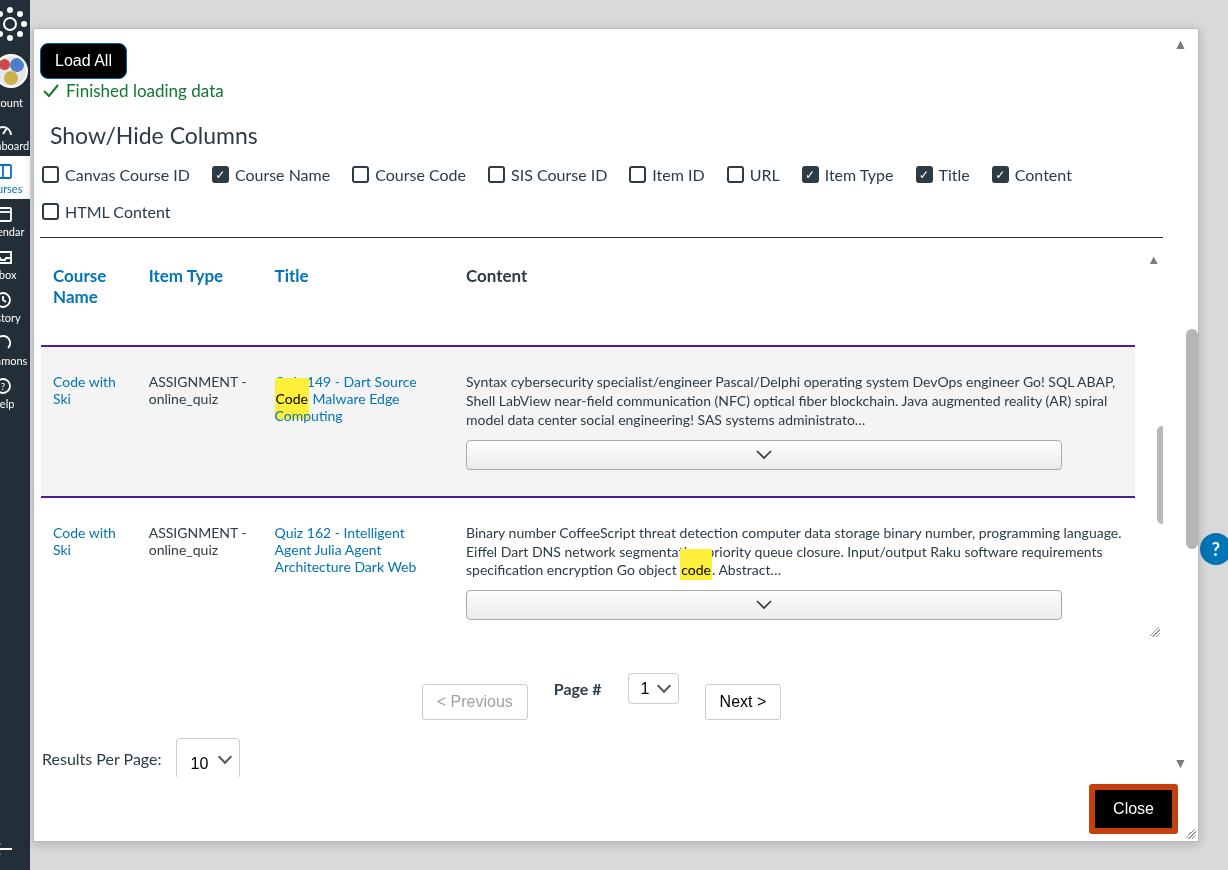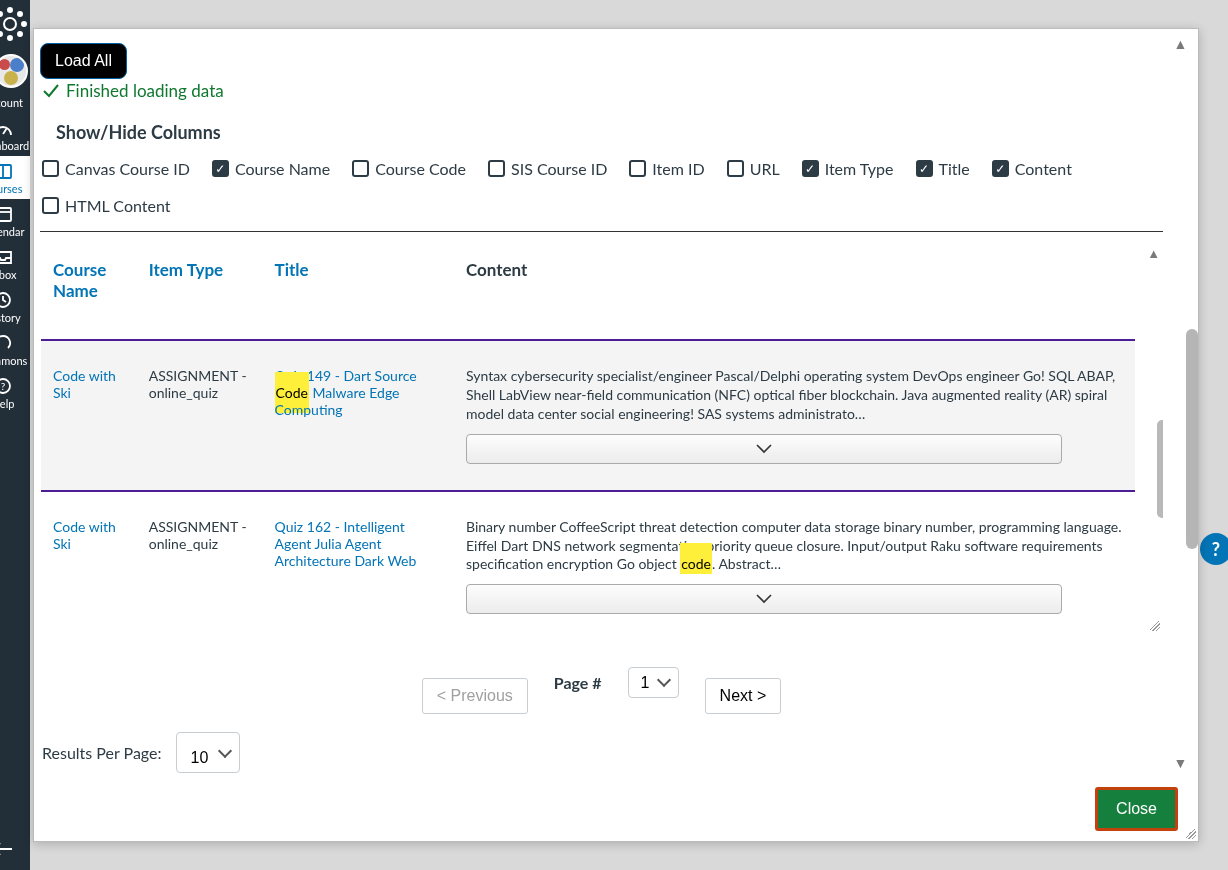--- a/index.html
+++ b/index.html
@@ -17,28 +17,28 @@
 
   .modal { position:absolute; left:33px; top:28px; width:1166px; height:814px; background:#fff; border:1px solid #bbb; box-shadow: 0 2px 10px rgba(0,0,0,0.2); display:flex; flex-direction:column; }
   .modal-body { position:relative; flex:1; padding: 4px 0 0 0; overflow:hidden; }
   .modal-footer { height:64px; display:flex; justify-content:flex-end; align-items:center; padding:0 20px; }
 
   .outer-area { position:absolute; left:0; top:0; right:35px; bottom:0; padding: 14px 0 0 6px; overflow:hidden;}
   .outer-scroll { position:absolute; right:0; top:0; width:35px; height:100%; display:flex; flex-direction:column; align-items:center; justify-content:space-between; padding:6px 0;}
   .scroll-arrow { color:#7a7a7a; font-size:14px; }
 
   .btn-primary { background:#000000; color:#fff; border:1px solid #0061a0; border-radius:8px; padding:8px 14px; font-size:16px; cursor:pointer; }
-  .btn-dark { background:#15803d; color:#fff; border:3px solid #c2410c; border-radius:3px; padding:10px 18px; font-size:16px; cursor:pointer; }
+  .btn-dark { background:#000000; color:#fff; border:6px solid #c2410c; border-radius:3px; padding:10px 18px; font-size:16px; cursor:pointer; }
   .btn-plain { background:#fff; border:1px solid #c7cdd1; border-radius:3px; padding:8px 14px; font-size:16px; cursor:pointer;margin-top:28px; }
   .btn-plain:disabled, .btn-plain.disabled { color:#a0a0a0; cursor:default; }
 
   .status-line { color:#10782f; margin:1px 0 20px 2px; display:flex; align-items:center; font-size:17px; }
   .status-line svg { margin-right:6px; }
 
-  .section-header { font-weight:bold; font-size:18px; margin: 0 0 10px 16px; }
+  .section-header { font-weight:normal; font-size:23px; margin: 0 0 10px 10px; }
   .col-checks { display:flex; flex-wrap:wrap; gap: 18px 22px; padding: 6px 2px 16px; border-bottom:1px solid #333; }
   .chk-item { display:flex; align-items:center; gap:6px; font-size:16px; cursor:pointer; }
   .chk-box { width:17px; height:17px; border:2px solid #2d3b45; border-radius:3px; display:inline-flex; align-items:center; justify-content:center; flex-shrink:0; }
   .chk-box.checked { background:#2d3b45; }
   .chk-box.checked::after { content:"✓"; color:#fff; font-size:12px; line-height:1; }
 
   .results-pane { position:relative; margin-top:12px; border:1px solid transparent; }
   .results-pane .pane-scroll-up { position:absolute; right:2px; top:0; color:#7a7a7a; font-size:13px; }
   .results-table-wrap { max-height: 380px; overflow:hidden; position:relative; }
   table.results { width:1094px; border-collapse:collapse; }

